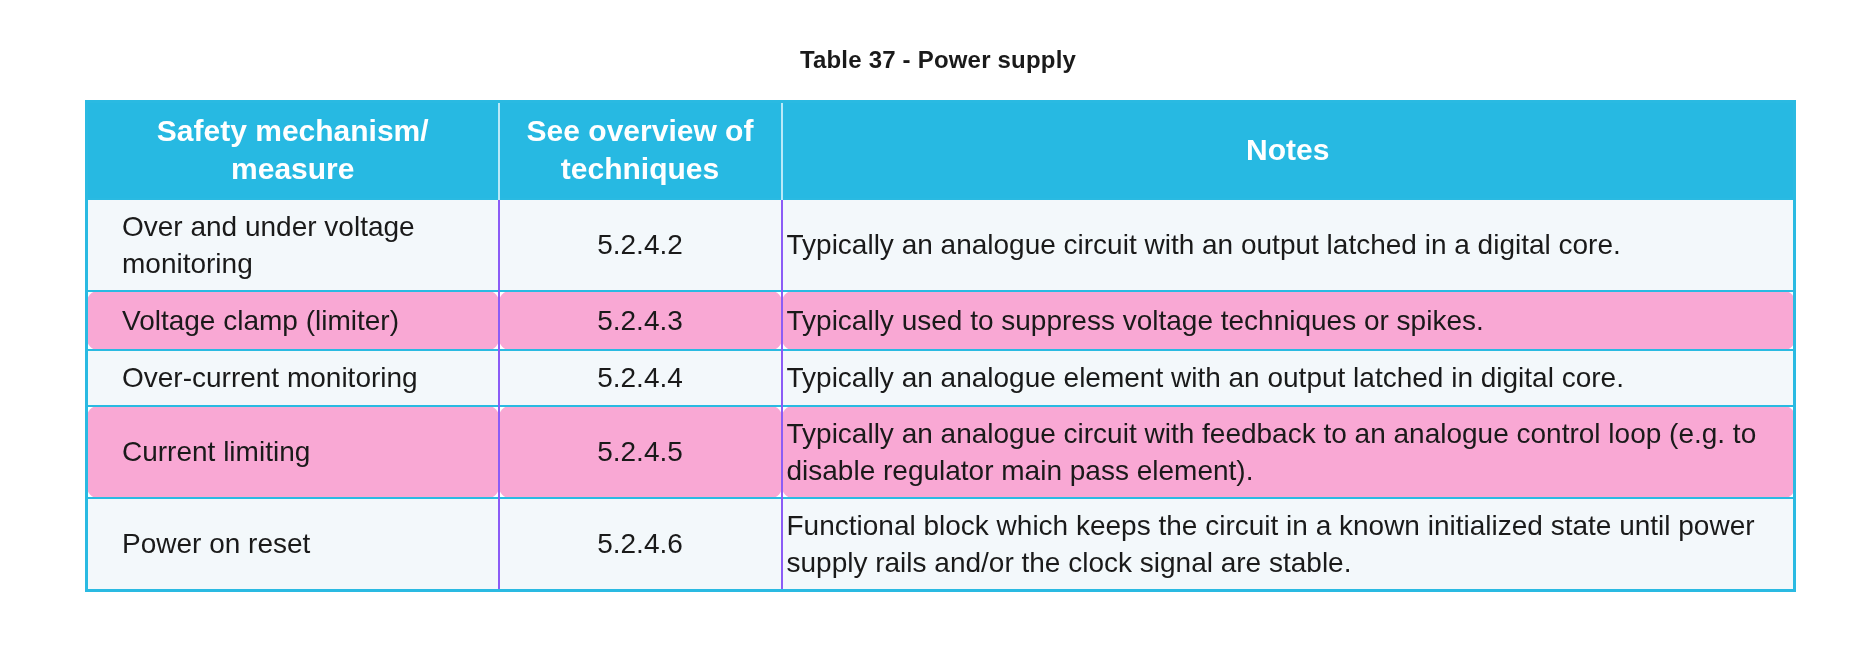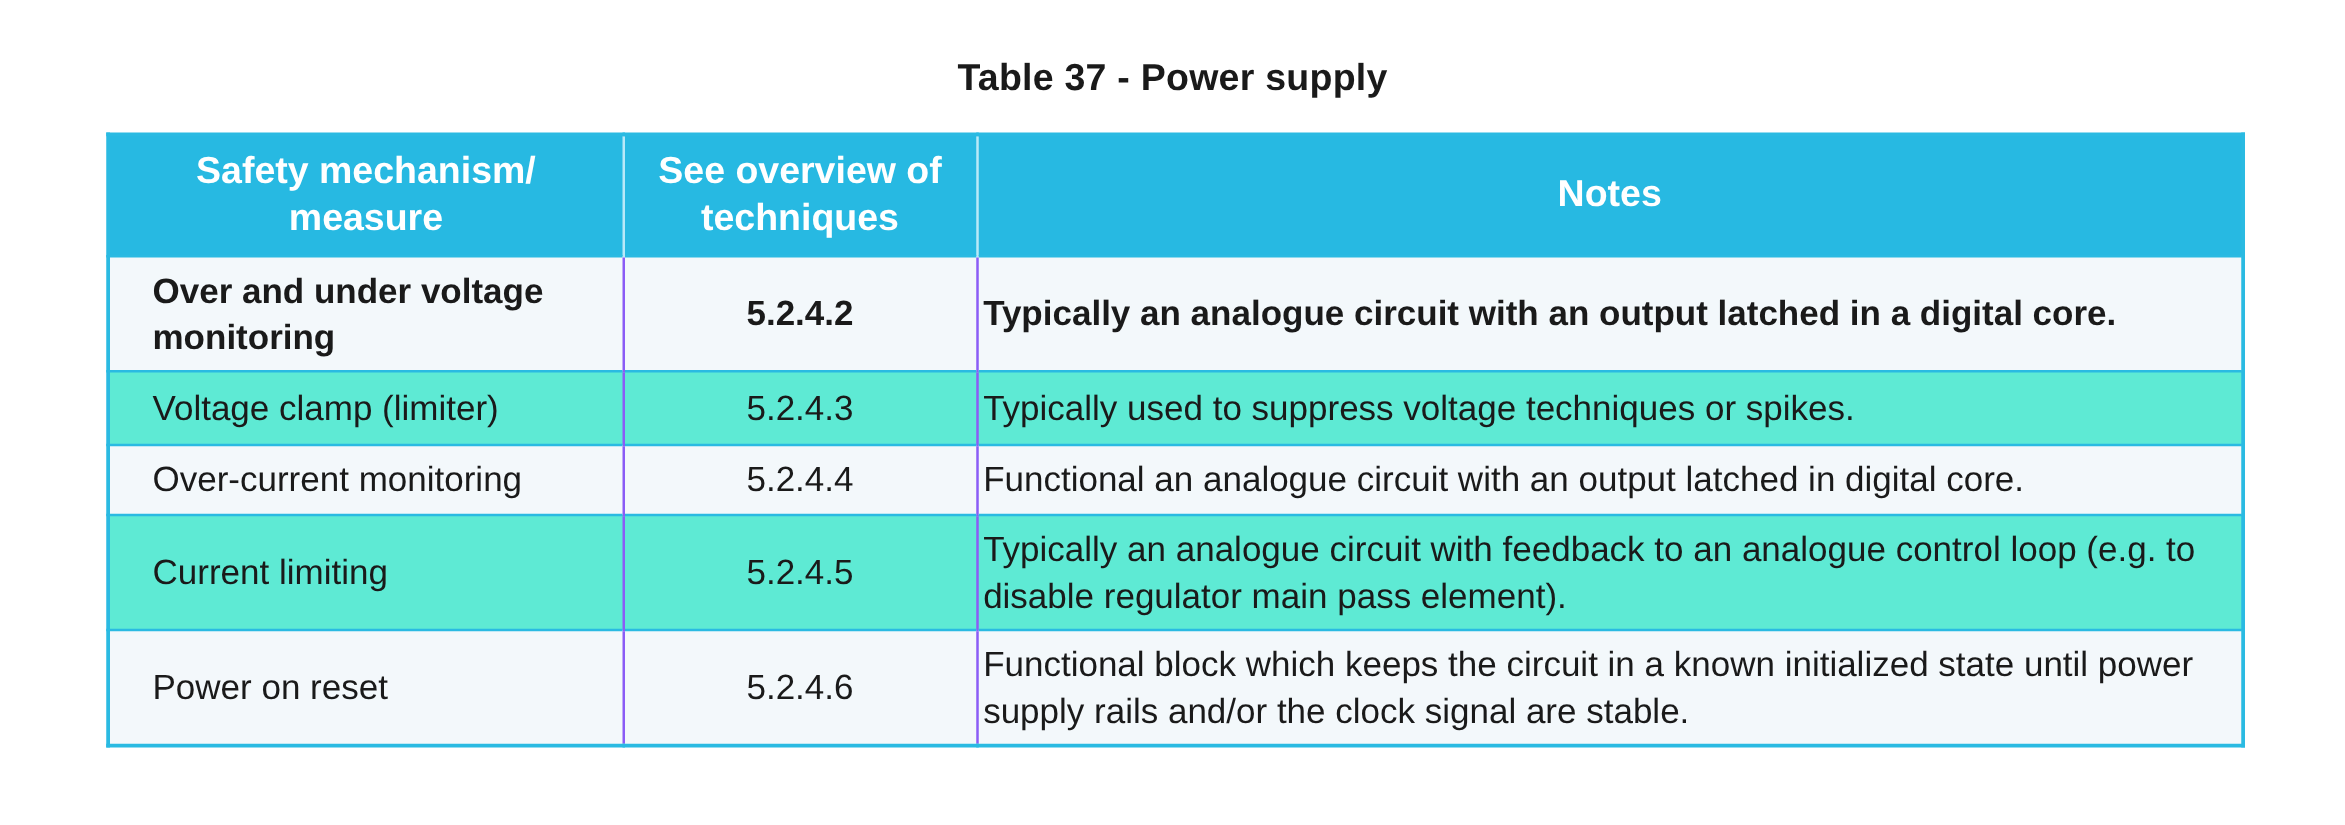--- a/index.html
+++ b/index.html
@@ -14,21 +14,21 @@
   }
   .page {
     width: 1876px;
     height: 660px;
     position: relative;
   }
   .table-title {
     margin: 0;
     padding-top: 46px;
     text-align: center;
-    font-size: 30px;
+    font-size: 24px;
     font-weight: bold;
     color: #1a1a1a;
     letter-spacing: 0.2px;
   }
   table.power-table {
     border-collapse: collapse;
     table-layout: fixed;
     width: 1708px;
     margin: 26px 0 0 85px;
     border: 3px solid #2abae2;
@@ -61,24 +61,24 @@
     vertical-align: middle;
     border-top: 2px solid #2abae2;
     border-left: 2px solid #8b5cf6;
     padding: 8px 14px;
   }
   tbody td:first-child { border-left: none; padding-left: 34px; }
   tbody td.col-overview { text-align: center; }
   tbody td.col-notes { padding-left: 4px; padding-right: 10px; }
 
   tbody tr.row-tint  td { background: #f3f8fb; }
-  tbody tr.row-plain td { background: #5eead4; }
+  tbody tr.row-plain td { background: #f9a8d4; border-radius: 11px; }
 
   
-  tbody tr:nth-child(1) { height: 86px; font-weight: bold; }
+  tbody tr:nth-child(1) { height: 86px; }
   tbody tr:nth-child(2) { height: 59px; }
   tbody tr:nth-child(3) { height: 56px; margin-left: 33px; }
   tbody tr:nth-child(4) { height: 80px; }
   tbody tr:nth-child(5) { height: 81px; margin-top: 10px; }
 </style>
 </head>
 <body>
 
 <div class="page">
 
@@ -106,21 +106,21 @@
           <td class="col-notes">Typically an analogue circuit with an output latched in a digital core.</td>
         </tr>
         <tr class="row-plain">
           <td class="col-mechanism">Voltage clamp (limiter)</td>
           <td class="col-overview">5.2.4.3</td>
           <td class="col-notes">Typically used to suppress voltage techniques or spikes.</td>
         </tr>
         <tr class="row-tint">
           <td class="col-mechanism">Over-current monitoring</td>
           <td class="col-overview">5.2.4.4</td>
-          <td class="col-notes">Functional an analogue circuit with an output latched in digital core.</td>
+          <td class="col-notes">Typically an analogue element with an output latched in digital core.</td>
         </tr>
         <tr class="row-plain">
           <td class="col-mechanism">Current limiting</td>
           <td class="col-overview">5.2.4.5</td>
           <td class="col-notes">Typically an analogue circuit with feedback to an analogue control loop (e.g. to disable regulator main pass element).</td>
         </tr>
         <tr class="row-tint">
           <td class="col-mechanism">Power on reset</td>
           <td class="col-overview">5.2.4.6</td>
           <td class="col-notes">Functional block which keeps the circuit in a known initialized state until power supply rails and/or the clock signal are stable.</td>

